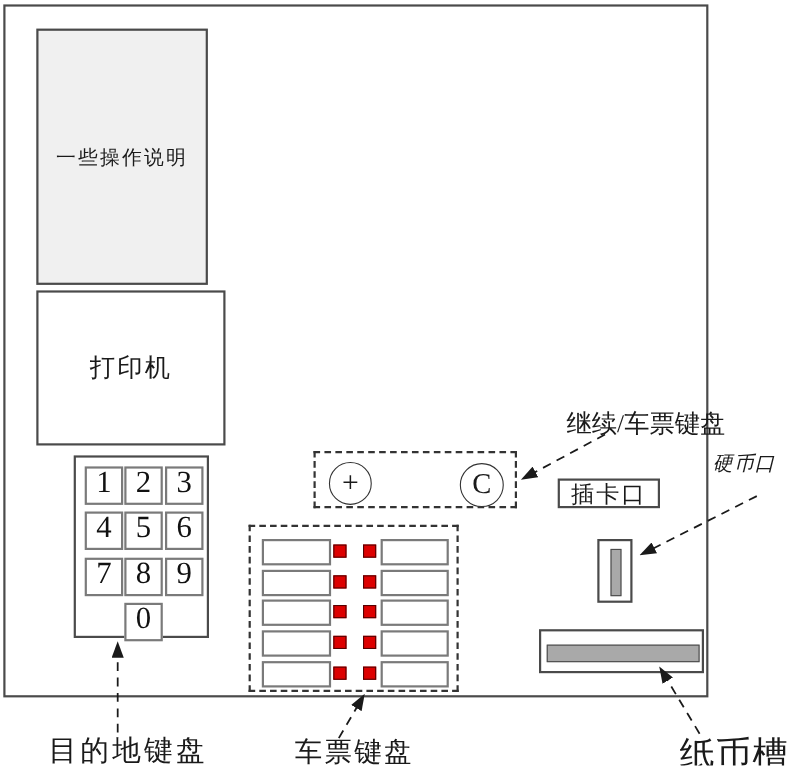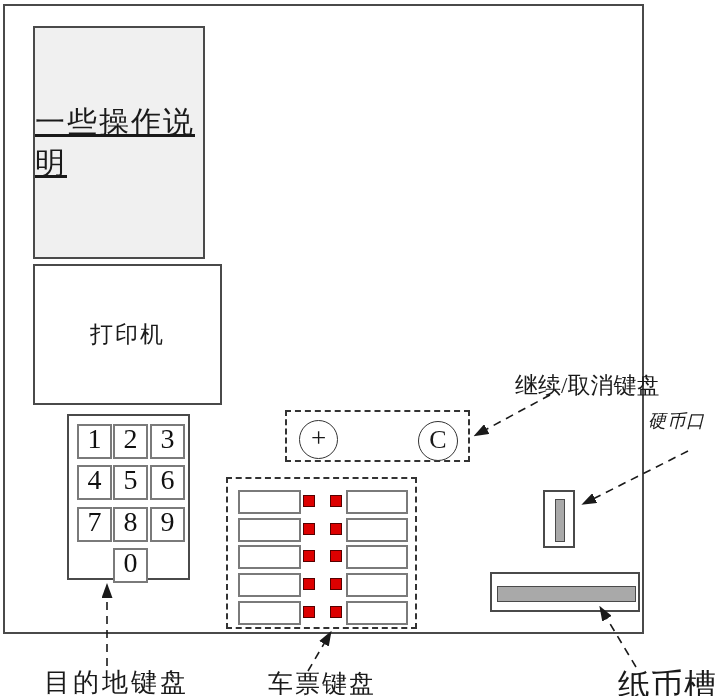--- a/index.html
+++ b/index.html
@@ -7,23 +7,23 @@
     width:720px;height:696px;position:relative;overflow:hidden;
     font-family:"Liberation Serif","DejaVu Serif",serif;color:#1a1a1a;
   }
   .abs{position:absolute;box-sizing:border-box;}
   .center{display:flex;align-items:center;justify-content:center;}
 
   
   .machine{left:3px;top:4px;width:641px;height:630px;border:2px solid #4a4a4a;background:#ffffff;}
 
   
-  .instructions{left:31px;top:24px;width:172px;height:233px;border:2px solid #4a4a4a;background:var(--panel-fill,#f0f0f0);font-size:30px;letter-spacing:2px;text-decoration:underline;}
+  .instructions{left:31px;top:24px;width:156px;height:233px;border:2px solid #4a4a4a;background:var(--panel-fill,#f0f0f0);font-size:18px;letter-spacing:2px;}
   
-  .printer{left:31px;top:262px;width:189px;height:141px;border:2px solid #4a4a4a;background:#fff;font-size:23px;letter-spacing:2px;}
+  .printer{left:31px;top:262px;width:172px;height:141px;border:2px solid #4a4a4a;background:#fff;font-size:23px;letter-spacing:2px;}
   
   .display{left:212px;top:24px;width:430px;height:376px;border:2px solid #4a4a4a;background:#fff;font-size:23px;letter-spacing:1px;}
 
   
   .dest-keypad{left:65px;top:412px;width:123px;height:166px;border:2px solid #4a4a4a;background:#fff;}
   .key{position:absolute;width:31px;height:31px;border:2px solid #7a7a7a;background:#fff;font-size:28px;line-height:26px;text-align:center;color:#111;}
   .k1{left:8px;top:8px}.k2{left:44px;top:8px}.k3{left:81px;top:8px}
   .k4{left:8px;top:49px}.k5{left:44px;top:49px}.k6{left:81px;top:49px}
   .k7{left:8px;top:91px}.k8{left:44px;top:91px}.k9{left:81px;top:91px}
   .k0{left:44px;top:132px}
@@ -121,32 +121,35 @@
       <div class="t-btn t-right"></div>
     </div>
     <div class="t-row r5">
       <div class="t-btn t-left"></div>
       <div class="t-led led1"></div>
       <div class="t-led led2"></div>
       <div class="t-btn t-right"></div>
     </div>
   </div>
 
+  <div class="abs card-slot center" style="left:502px;top:429px;">
+    <span>插卡口</span>
+  </div>
 
   <div class="abs coin-slot" style="left:538px;top:484px;">
     <div class="abs coin-slot-inner"></div>
   </div>
 
   <div class="abs note-slot" style="left:485px;top:566px;">
     <div class="abs note-slot-inner"></div>
   </div>
 
 </div>
 
-<div class="abs callout lbl-cc">继续/取消键盘</div>
+<div class="abs callout lbl-cc">继续/车票键盘</div>
 <div class="abs callout lbl-coin">硬币口</div>
 <div class="abs callout lbl-dest">目的地键盘</div>
 <div class="abs callout lbl-ticket">车票键盘</div>
 <div class="abs callout lbl-note">纸币槽</div>
 
 <svg class="abs arrows" viewBox="0 0 720 696" xmlns="http://www.w3.org/2000/svg">
   <defs>
     <marker id="ah" markerUnits="userSpaceOnUse" markerWidth="15" markerHeight="11" refX="2" refY="5.5" orient="auto">
       <path d="M0,0 L15,5.5 L0,11 Z" fill="#1a1a1a"></path>
     </marker>

